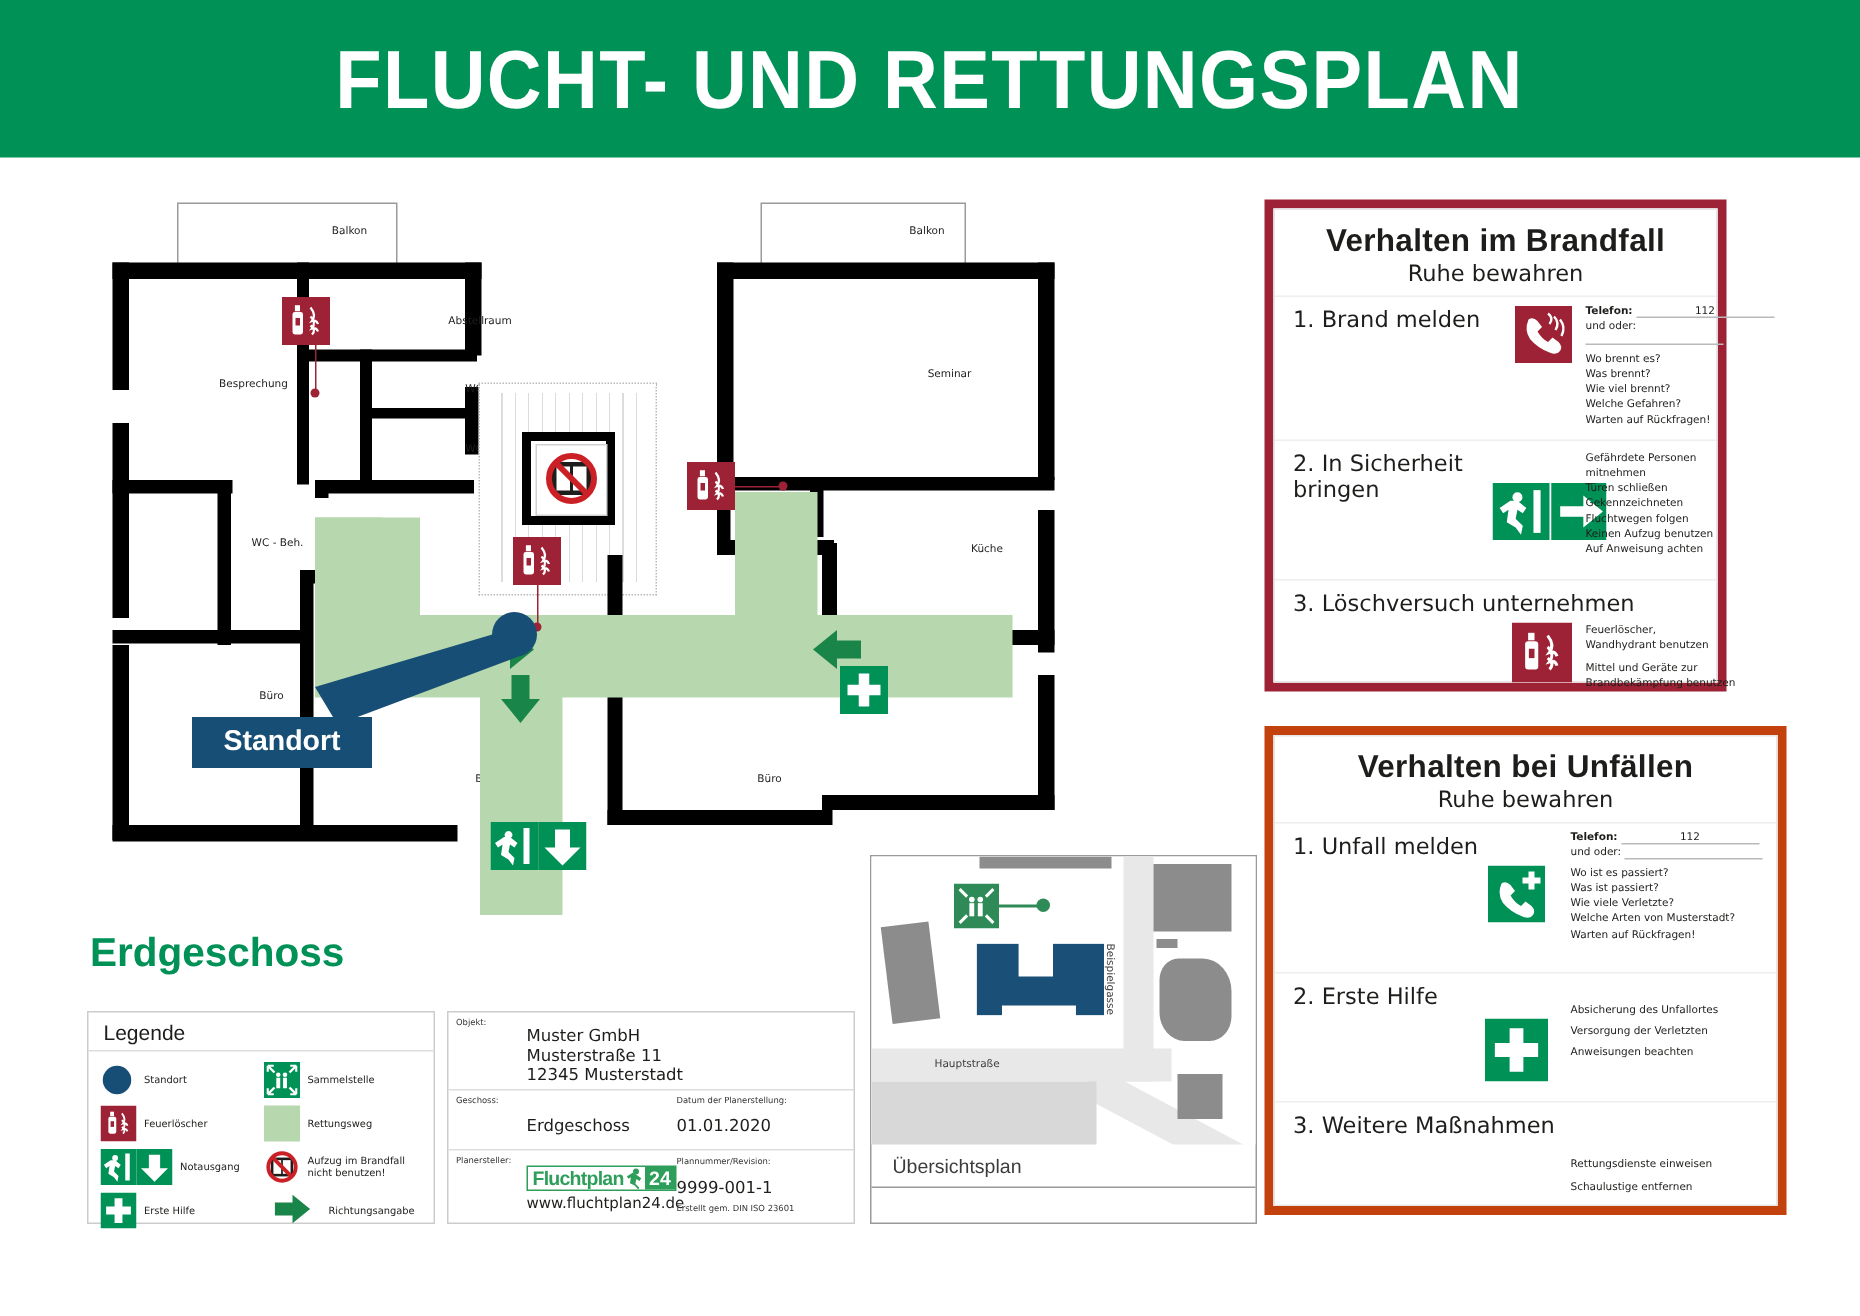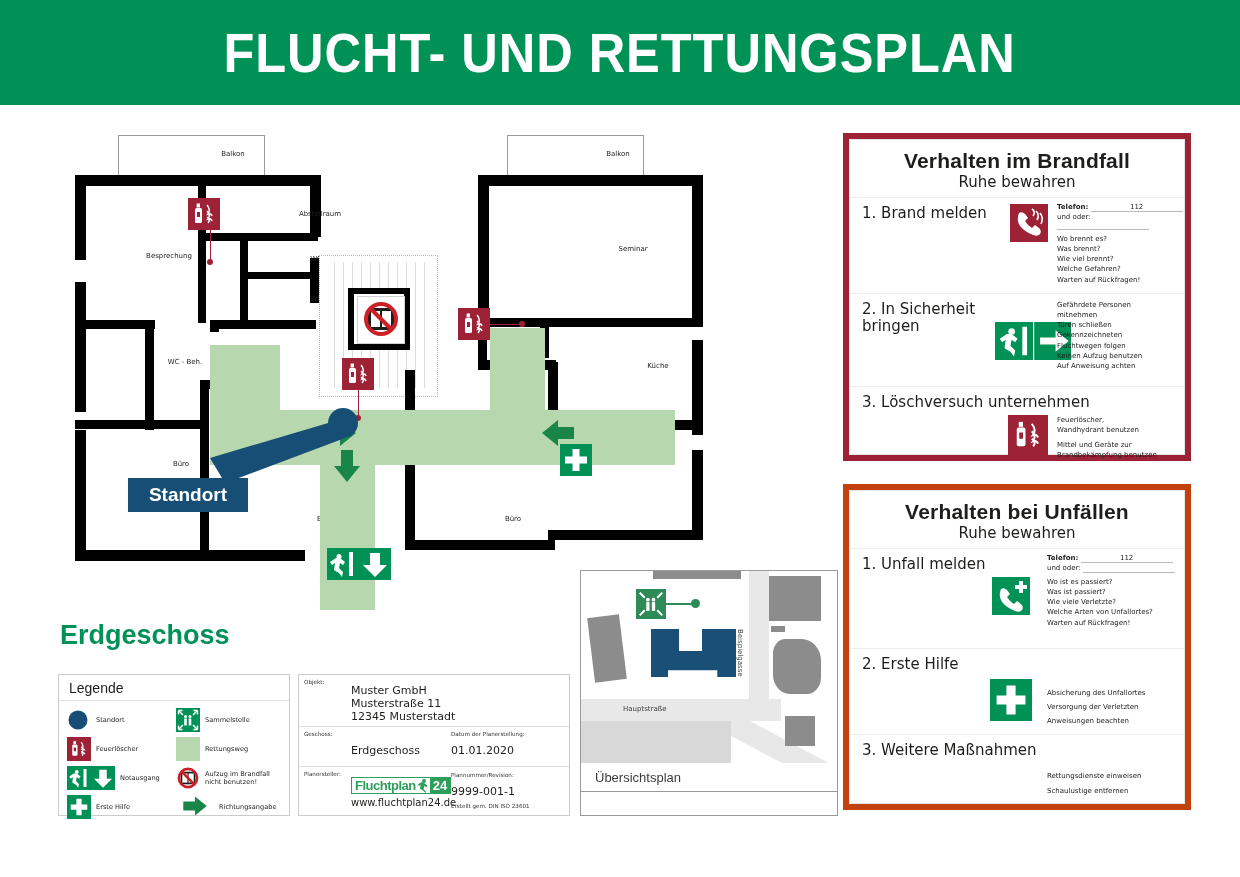--- a/index.html
+++ b/index.html
@@ -62,21 +62,21 @@
   #overview{position:absolute;left:580px;top:570px;width:258px;height:246px;background:#ffffff;
       border:1px solid #9a9a9a;box-sizing:border-box;}
   #overview-title{font-family:"Liberation Sans",sans-serif;font-size:13px;color:#3c3c3b;padding:7px 0 6px 14px;
       border-bottom:1px solid #9a9a9a;}
   #ovmap{position:relative;width:100%;height:192px;background:#ffffff;overflow:hidden;}
   .ovshape{position:absolute;}
   .ovstreet-label{position:absolute;font-size:7px;color:#3c3c3b;}
 
   
   .panel{position:absolute;box-sizing:border-box;background:#ffffff;}
-  #panel-fire{left:843px;top:133px;width:348px;height:328px;border:6px solid #9d2235;}
+  #panel-fire{left:843px;top:133px;width:308px;height:328px;border:6px solid #9d2235;}
   #panel-acc{left:843px;top:484px;width:348px;height:326px;border:6px solid #c2410c;}
   .p-inner{position:relative;width:100%;height:100%;background:#ffffff;border:1px solid #e6e6e6;box-sizing:border-box;}
   .p-title{font-family:"Liberation Sans",sans-serif;font-weight:bold;font-size:21px;color:#1d1d1b;text-align:center;
       padding-top:9px;letter-spacing:0.2px;}
   .p-sub{font-size:15px;color:#1d1d1b;text-align:center;padding-bottom:6px;}
   .p-step{position:relative;border-top:1px solid #eeeeee;padding:7px 8px 6px 12px;box-sizing:border-box;}
   .p-step-title{font-size:15px;color:#1d1d1b;line-height:1.15;}
   .p-bullets{font-size:7px;color:#1d1d1b;line-height:1.45;}
   .tel-row{font-size:7px;color:#1d1d1b;}
   .tel-lbl{font-weight:bold;}
@@ -518,38 +518,38 @@
           <span class="tel-line">112</span>
         </div>
         <div class="tel-row" style="margin-top:1px;">
           <span>und oder:</span>
           <span class="tel-line">&nbsp;</span>
         </div>
         <div class="p-bullets" style="margin-top:4px;">
           <div>Wo ist es passiert?</div>
           <div>Was ist passiert?</div>
           <div>Wie viele Verletzte?</div>
-          <div>Welche Arten von Unfallortes?</div>
+          <div>Welche Arten von Musterstadt?</div>
           <div>Warten auf Rückfragen!</div>
         </div>
       </div>
     </div>
 
     <div class="p-step" style="height:86px;">
       <div class="p-step-title">
         <span>2.</span>
         <span>Erste Hilfe</span>
       </div>
       <div class="abs" style="left:140px;top:30px;">
         <svg width="42" height="42" viewBox="0 0 32 32">
             <rect width="32" height="32" fill="#009156"></rect>
           <path d="M12.5 5 h7 v7.5 h7.5 v7 H19.5 V27 h-7 V19.5 H5 v-7 h7.5 Z" fill="#ffffff"></path>
           </svg>
       </div>
-      <div class="p-bullets abs" style="left:197px;top:37px;width:140px;line-height:2;">
+      <div class="p-bullets abs" style="left:197px;top:17px;width:140px;line-height:2;">
         <div>Absicherung des Unfallortes</div>
         <div>Versorgung der Verletzten</div>
         <div>Anweisungen beachten</div>
       </div>
     </div>
 
     <div class="p-step" style="height:72px;">
       <div class="p-step-title">
         <span>3.</span>
         <span>Weitere Maßnahmen</span>

